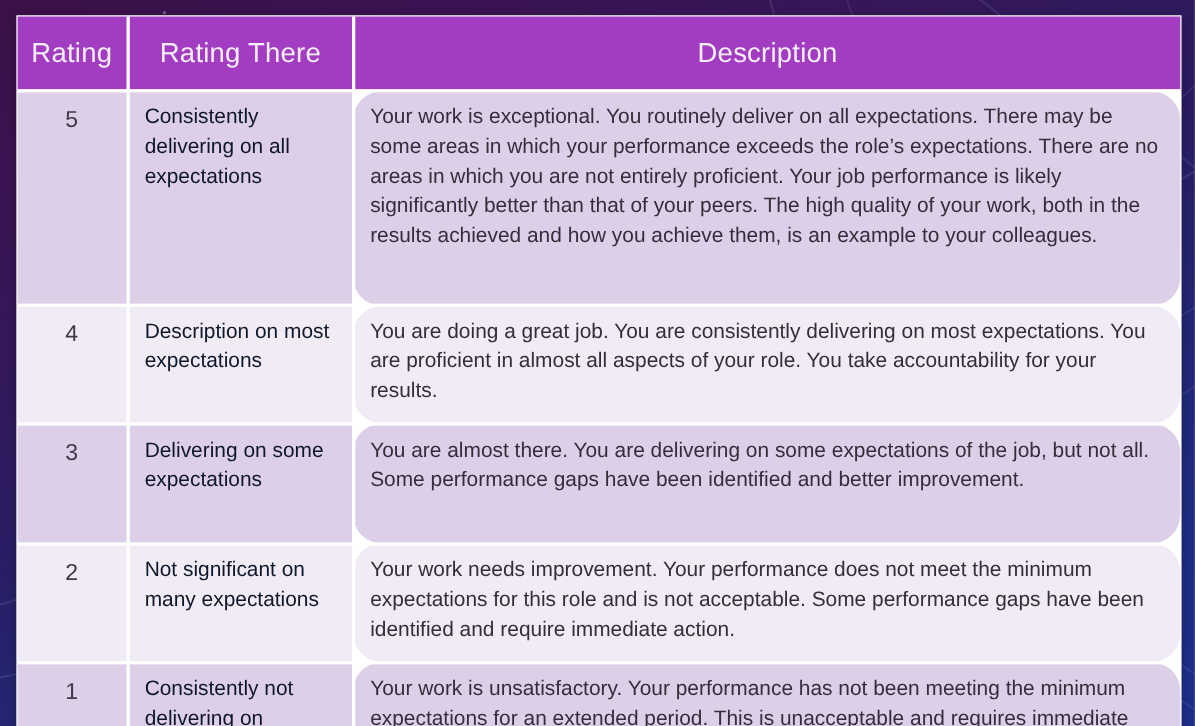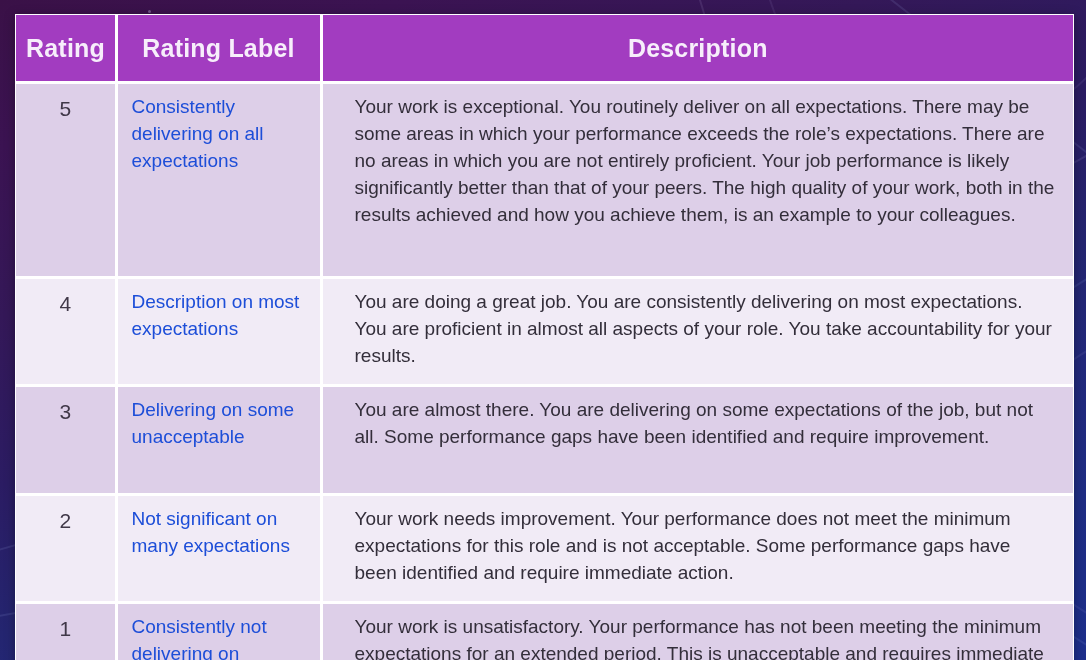--- a/index.html
+++ b/index.html
@@ -52,21 +52,21 @@
     table-layout:fixed;
     background:#ffffff;
   }
   col.c-rating{width:100px;}
   col.c-label{width:205px;}
   col.c-desc{width:auto;}
 
   thead th{
     background:#a23cc0;
     color:#f7eefb;
-    font-weight:700;
+    font-weight:400;
     font-size:25px;
     letter-spacing:0.2px;
     height:66px;
     padding:0 10px;
     text-align:center;
     border-right:3px solid #ffffff;
     border-bottom:3px solid #ffffff;
     vertical-align:middle;
   }
   thead th:last-child{border-right:none;margin-left:40px;}
@@ -87,29 +87,30 @@
   td.rating{
     text-align:center;
     font-size:21px;
     line-height:1.25;
     padding-top:12px;
     color:#403848;
   }
   td.label{
     font-size:19px;
     line-height:1.42;
-    color:#1d4ed8;
+    color:#0f172a;
     padding-left:14px;
   }
   td.desc{
     font-size:19px;
     line-height:1.42;
     color:#332e3a;
-    padding-left:32px;
+    padding-left:14px;
     padding-right:16px;
+    border-radius:26px;
   }
 
   
   tr.r5 td{height:166px;}
   tr.r4 td{height:78px;}
   tr.r3 td{height:80px;}
   tr.r2 td{height:78px;}
   tr.r1 td{height:100px;}
 </style>
 </head>
@@ -130,39 +131,39 @@
   <div id="table-wrap">
     <table>
       <colgroup>
         <col class="c-rating">
         <col class="c-label">
         <col class="c-desc">
       </colgroup>
       <thead>
         <tr>
           <th>Rating</th>
-          <th>Rating Label</th>
+          <th>Rating There</th>
           <th>Description</th>
         </tr>
       </thead>
       <tbody>
         <tr class="odd r5">
           <td class="rating">5</td>
           <td class="label">Consistently delivering on all expectations</td>
           <td class="desc">Your work is exceptional. You routinely deliver on all expectations. There may be some areas in which your performance exceeds the role’s expectations. There are no areas in which you are not entirely proficient. Your job performance is likely significantly better than that of your peers. The high quality of your work, both in the results achieved and how you achieve them, is an example to your colleagues.</td>
         </tr>
         <tr class="even r4">
           <td class="rating">4</td>
           <td class="label">Description on most expectations</td>
           <td class="desc">You are doing a great job.  You are consistently delivering on most expectations.  You are proficient in almost all aspects of your role.  You take accountability for your results.</td>
         </tr>
         <tr class="odd r3">
           <td class="rating">3</td>
-          <td class="label">Delivering on some unacceptable</td>
-          <td class="desc">You are almost there. You are delivering on some expectations of the job, but not all. Some performance gaps have been identified and require improvement.</td>
+          <td class="label">Delivering on some expectations</td>
+          <td class="desc">You are almost there. You are delivering on some expectations of the job, but not all. Some performance gaps have been identified and better improvement.</td>
         </tr>
         <tr class="even r2">
           <td class="rating">2</td>
           <td class="label">Not significant on many expectations</td>
           <td class="desc">Your work needs improvement.  Your performance does not meet the minimum expectations for this role and is not acceptable. Some performance gaps have been identified and require immediate action.</td>
         </tr>
         <tr class="odd r1">
           <td class="rating">1</td>
           <td class="label">Consistently not delivering on minimum expectations</td>
           <td class="desc">Your work is unsatisfactory.  Your performance has not been meeting the minimum expectations for an extended period.  This is unacceptable and requires immediate and significant improvement.</td>

